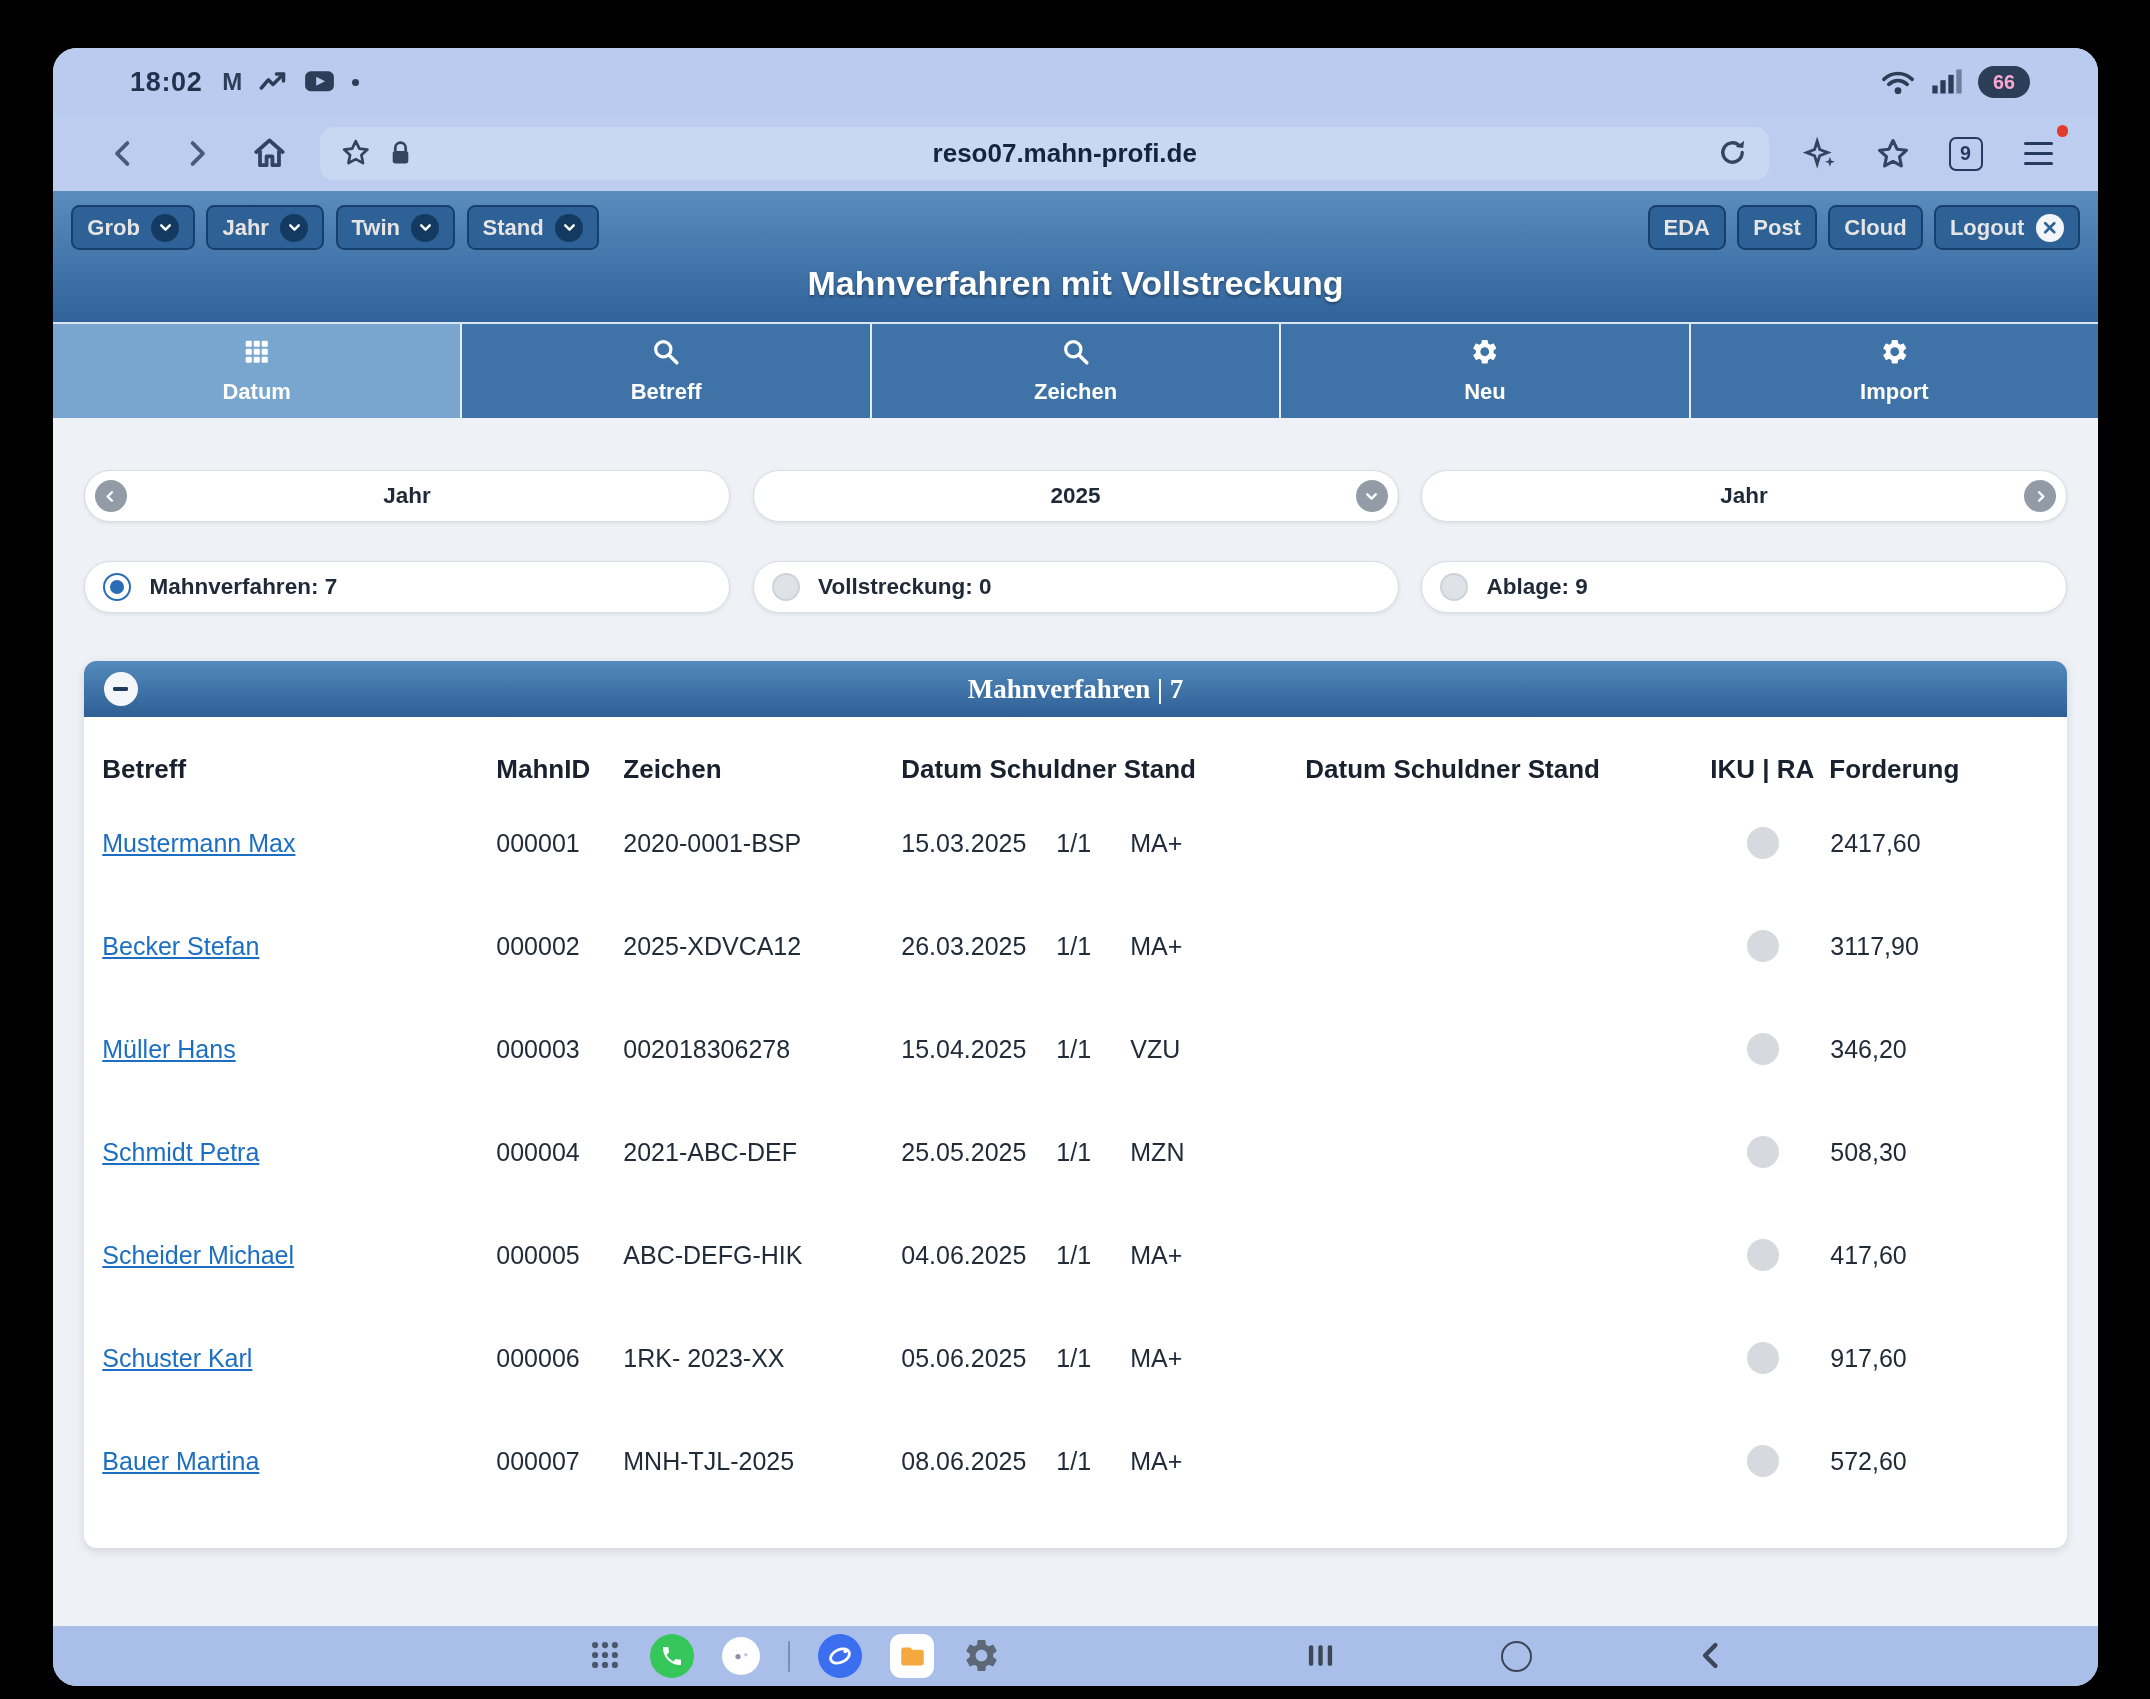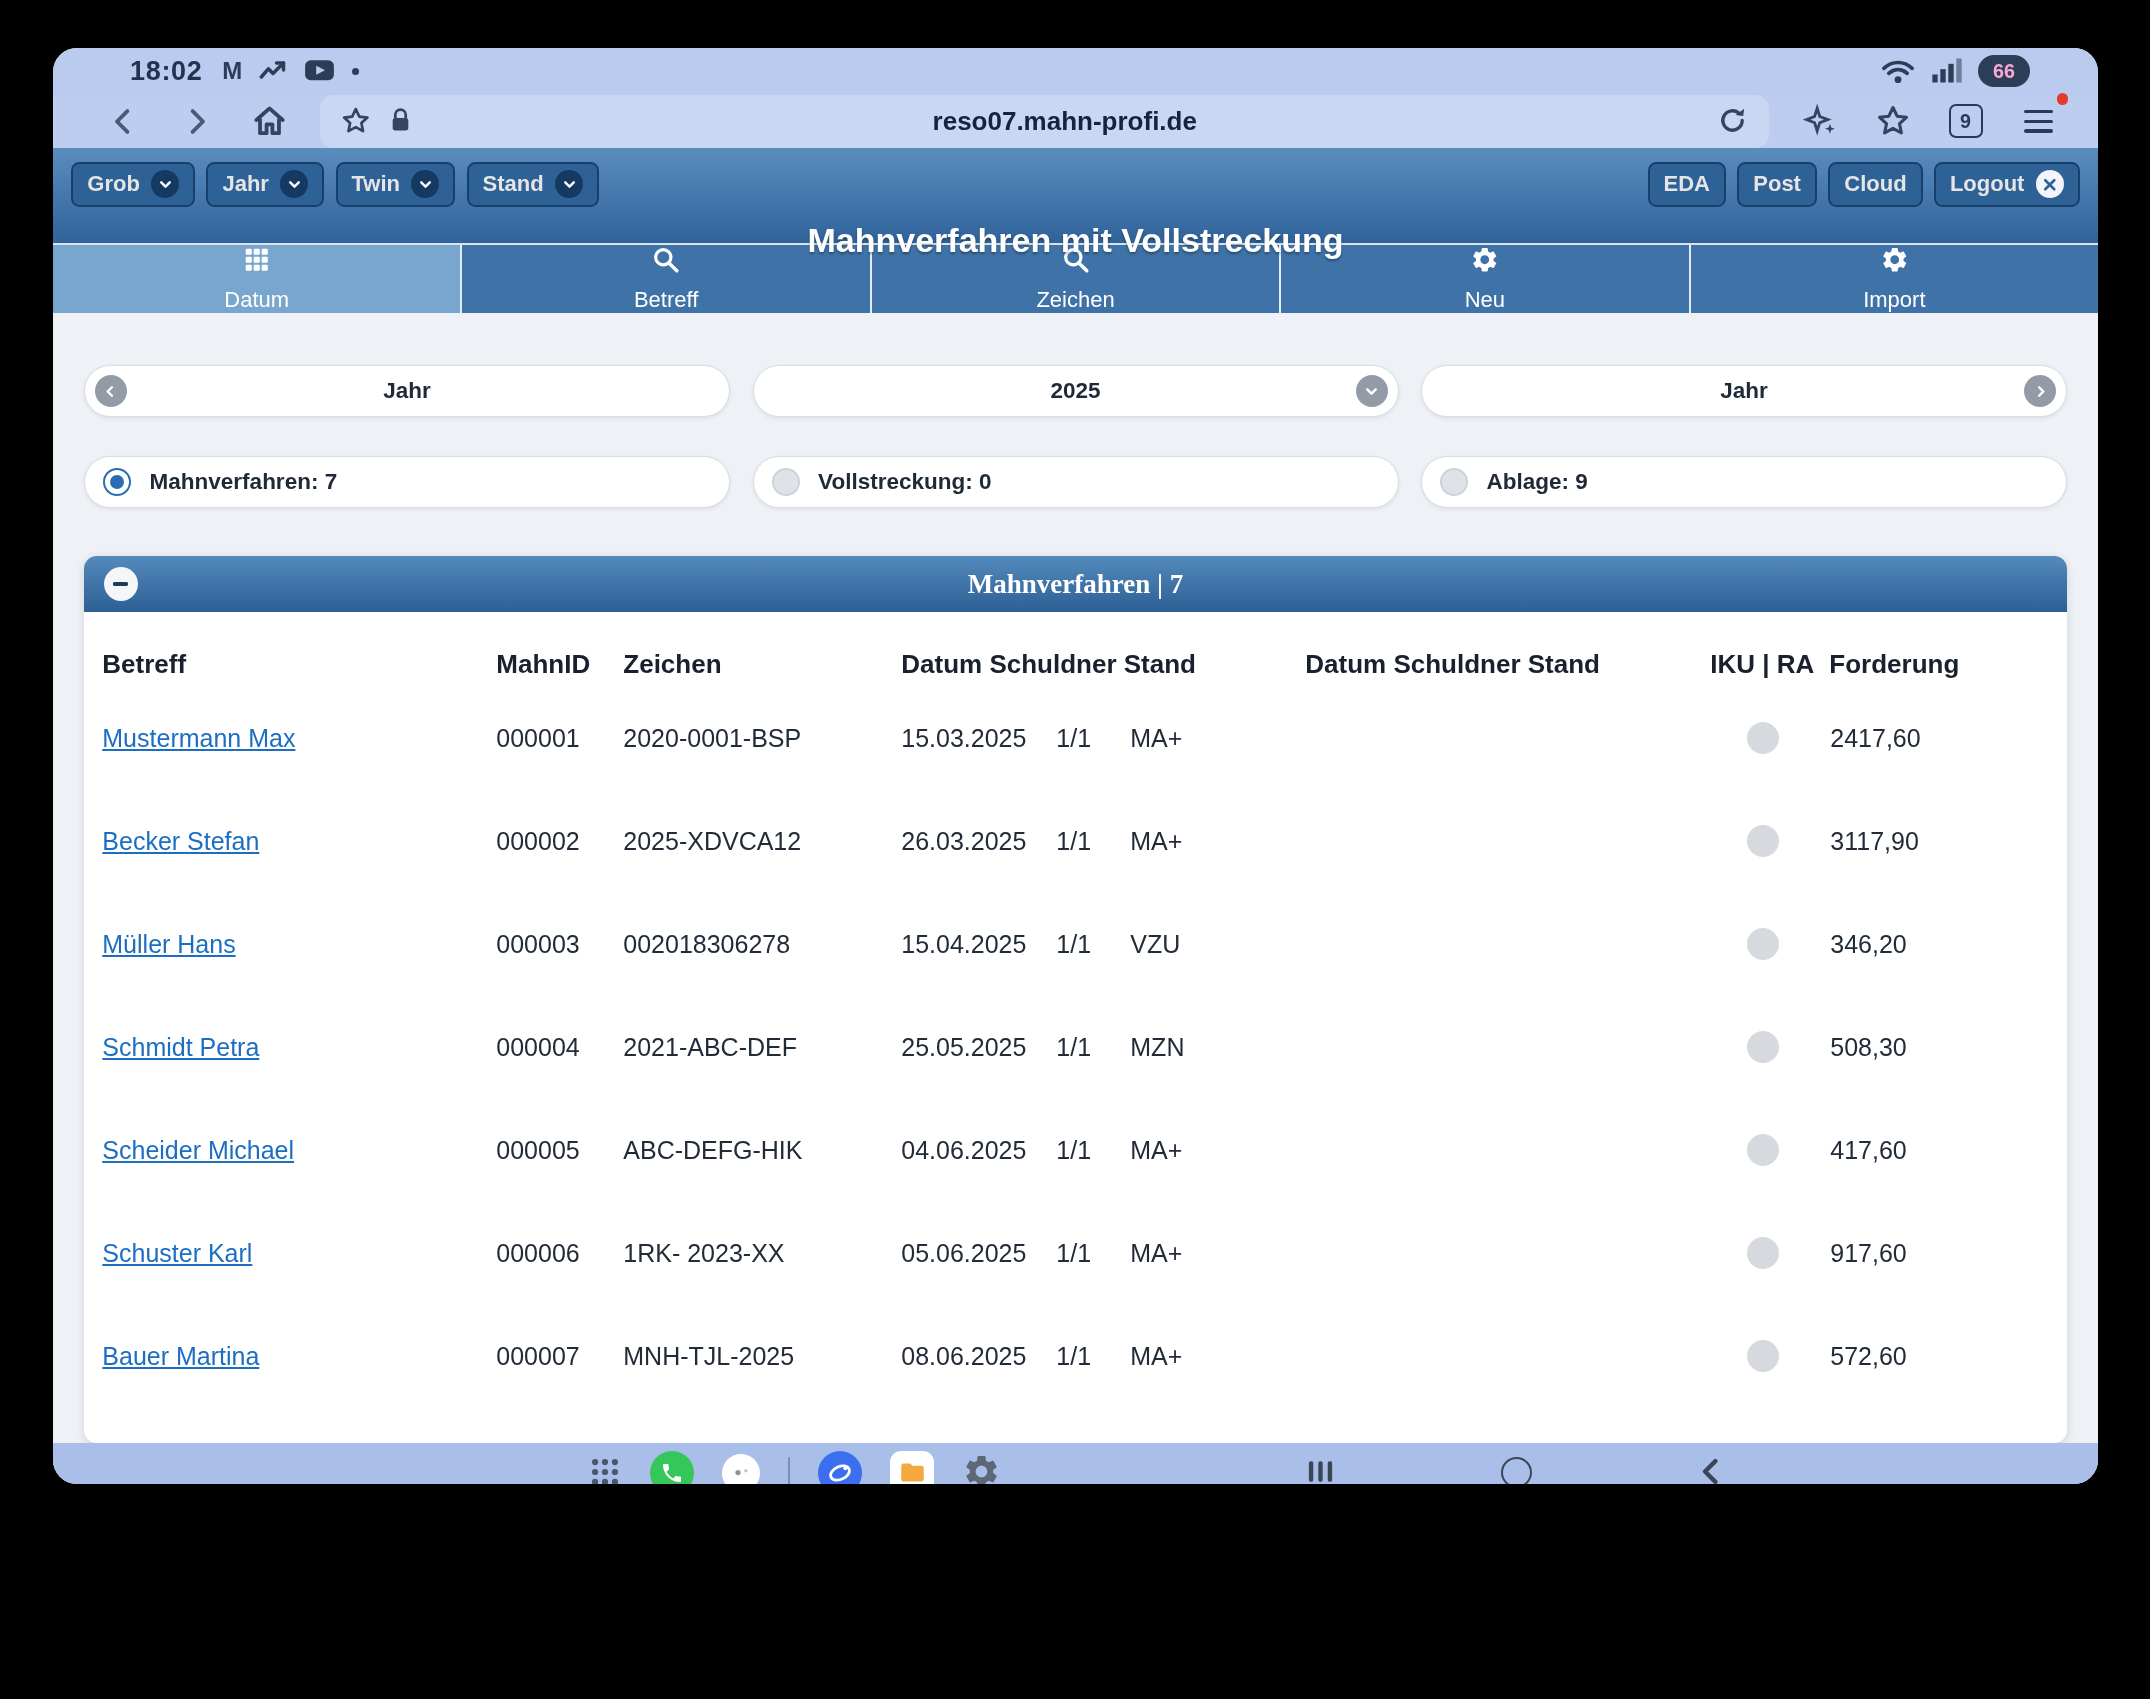--- a/index.html
+++ b/index.html
@@ -5,21 +5,21 @@
   * { box-sizing: border-box; margin: 0; padding: 0; }
   html,body { width: 2151px; height: 1700px; }
   body {
     background: #000;
     position: relative;
     font-family: "Liberation Sans", sans-serif;
     color: #1c2736;
   }
   .screen {
     position: absolute; left: 53px; top: 48px;
-    width: 2045px; height: 1436px;
+    width: 2045px; height: 1638px;
     border-radius: 24px; overflow: hidden;
     background: #eef1f5;
     display: flex; flex-direction: column;
   }
 
   
   .status-bar {
     height: 68px; background: #b9cbee;
     display: flex; align-items: center;
     padding: 0 68px 0 77px; gap: 19.7px;
@@ -88,21 +88,21 @@
     text-shadow: 0 2.1px 2.8px rgba(0,0,0,.35);
   }
 
   
   .tab-bar {
     height: 96px; background: #3f73a7;
     display: flex; border-top: 2.1px solid #d9e4f0;
   }
   .tab {
     flex: 1; display: flex; flex-direction: column; align-items: center; justify-content: center;
-    gap: 7px; color: #fff; font-size: 22px; font-weight: normal;
+    gap: 7px; color: #fff; font-size: 22px; font-weight: bold;
     border-right: 2.1px solid #e4ecf4; cursor: pointer;
   }
   .tab:last-child { border-right: none; }
   .tab.active { background: #79a6ce; }
 
   
   .content { flex: 1; padding: 0 31px; }
 
   .controls-row, .filters-row {
     display: grid; grid-template-columns: 1fr 1fr 1fr; gap: 22.5px;

